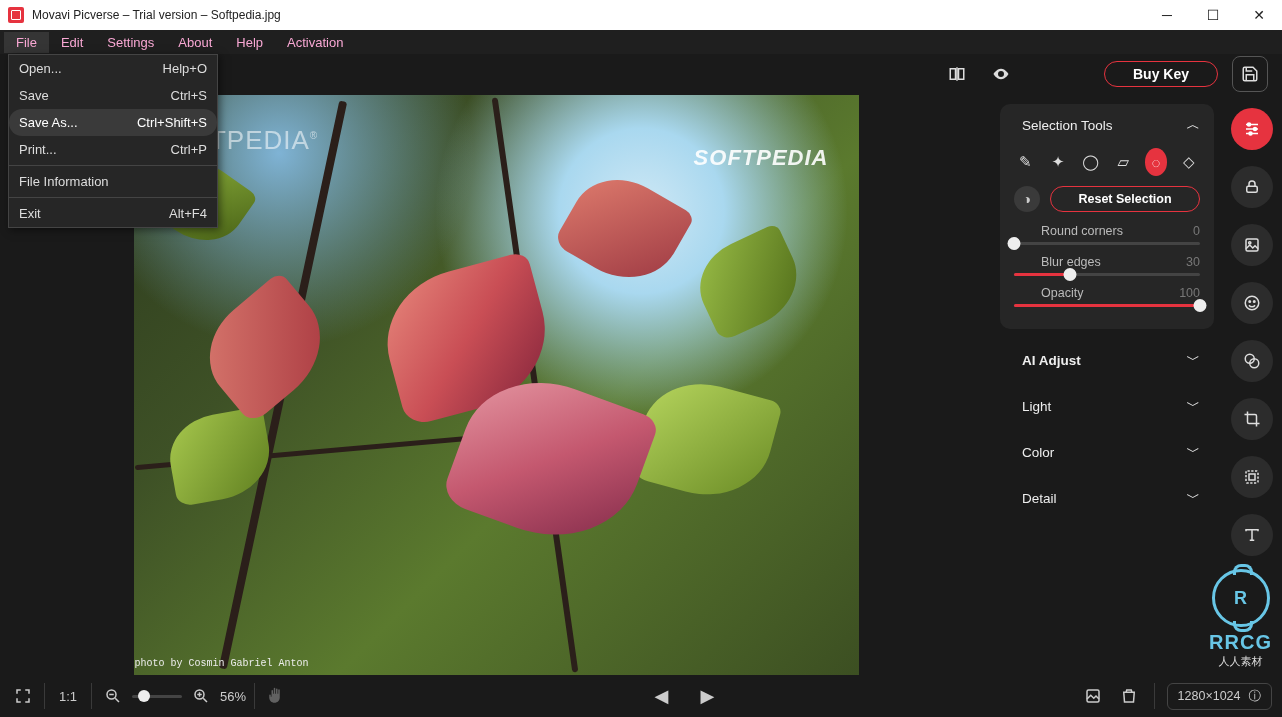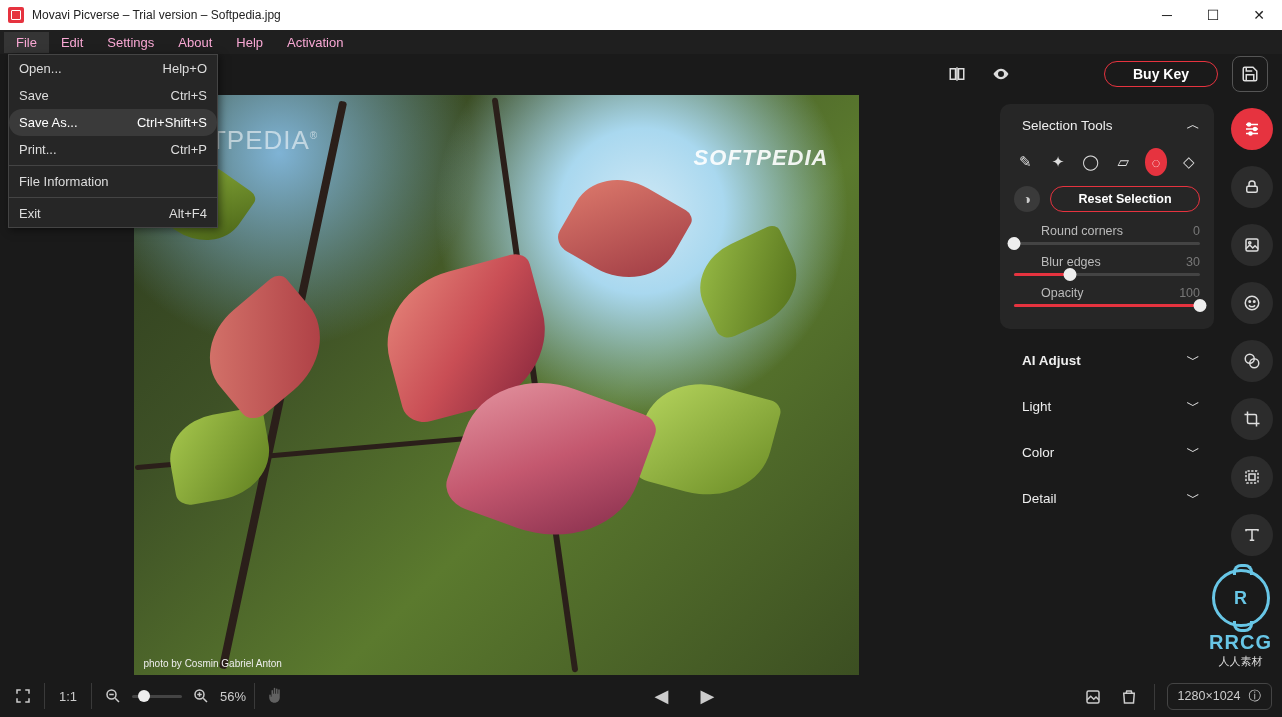--- a/index.html
+++ b/index.html
@@ -51,21 +51,21 @@
 .g2{left:70%;top:50%;width:130px;height:110px;background:linear-gradient(130deg,#b7d65e,#6a8b25);transform:rotate(15deg);}
 .g3{left:78%;top:25%;width:100px;height:85px;background:linear-gradient(130deg,#9cc048,#4f6b18);transform:rotate(-25deg);}
 .g4{left:3%;top:12%;width:90px;height:75px;background:linear-gradient(130deg,#8fb33e,#455e14);transform:rotate(35deg);}
 .branch{position:absolute;background:#2b1f1a;border-radius:3px;}
 .b1{left:20%;top:0;width:8px;height:100%;transform:rotate(12deg);}
 .b2{left:55%;top:0;width:6px;height:100%;transform:rotate(-8deg);}
 .b3{left:0;top:60%;width:70%;height:5px;transform:rotate(-5deg);}
 .wm1{position:absolute;top:30px;left:20px;color:rgba(255,255,255,0.55);font-size:26px;font-weight:500;letter-spacing:1px;}
 .sup{font-size:10px;vertical-align:super;}
 .wm2{position:absolute;top:50px;right:30px;color:rgba(255,255,255,0.9);font-size:22px;font-weight:700;letter-spacing:1px;font-style:italic;}
-.credit{position:absolute;bottom:6px;left:10px;color:#eee;font-size:10px;}
+.credit{position:absolute;bottom:6px;left:1px;color:#eee;font-size:10px;font-family:Liberation Mono, monospace;}
 
 
 .rightcol { width:290px; display:flex; }
 .panel { width:230px; background:#1a1a1a; padding:10px 0; overflow-y:auto; }
 .vstrip { width:60px; background:#1a1a1a; display:flex; flex-direction:column; align-items:center; gap:16px; padding-top:14px; }
 .vbtn { width:42px; height:42px; border-radius:50%; background:#2c2c2c; display:flex; align-items:center; justify-content:center;color:#ddd;cursor:pointer; }
 .vbtn.active { background:#e6333f; color:#fff; }
 
 .section { background:#262626; border-radius:10px; margin:0 8px 8px; padding:12px 14px; }
 .sec-hdr { display:flex; justify-content:space-between; align-items:center; font-size:13.5px; color:#eee; cursor:pointer;margin-left:8px; }
@@ -88,21 +88,21 @@
 .track .thumb { position:absolute; top:-5px; width:13px; height:13px; background:#eee; border-radius:50%; transform:translateX(-50%); }
 
 
 .bottombar { height:42px; background:#1a1a1a; display:flex; align-items:center; padding:4px 10px; gap:6px; color:#ccc; font-size:13px; }
 .bb-group { display:flex; align-items:center; gap:6px; padding:0 6px; }
 .bb-sep { width:1px; height:26px; background:#3a3a3a; margin:0 2px; }
 .bb-ic { width:26px;height:26px;display:flex;align-items:center;justify-content:center;cursor:pointer;color:#ccc; }
 .zoom-track{width:50px;height:3px;background:#444;border-radius:2px;position:relative;}
 .zoom-track .thumb{position:absolute;top:-5px;left:12%;width:12px;height:12px;background:#eee;border-radius:50%;}
 .bb-center { flex:1; display:flex; justify-content:center; gap:20px; }
-.bb-right { display:flex; align-items:flex-end; gap:10px; }
+.bb-right { display:flex; align-items:flex-start; gap:10px; }
 .dim-box { border:1px solid #444; border-radius:6px; padding:4px 10px; display:flex; align-items:center; gap:8px; font-size:12.5px; }
 
 
 .rrcg { position:absolute; right:10px; bottom:48px; text-align:center; color:#68c6e6; pointer-events:none; }
 .rrcg .logo { width:58px;height:58px;border:3px solid #68c6e6;border-radius:50%;margin:0 auto 4px;display:flex;align-items:center;justify-content:center;font-weight:800;font-size:18px;color:#68c6e6;position:relative; }
 .rrcg .logo::before,.rrcg .logo::after{content:"";position:absolute;width:14px;height:8px;border:3px solid #68c6e6;border-bottom:none;border-radius:8px 8px 0 0;}
 .rrcg .logo::before{top:-8px;left:18px;}
 .rrcg .logo::after{bottom:-8px;left:18px;transform:rotate(180deg);}
 .rrcg .t1{font-size:20px;font-weight:800;letter-spacing:1px;}
 .rrcg .t2{font-size:11px;color:#ddd;}

